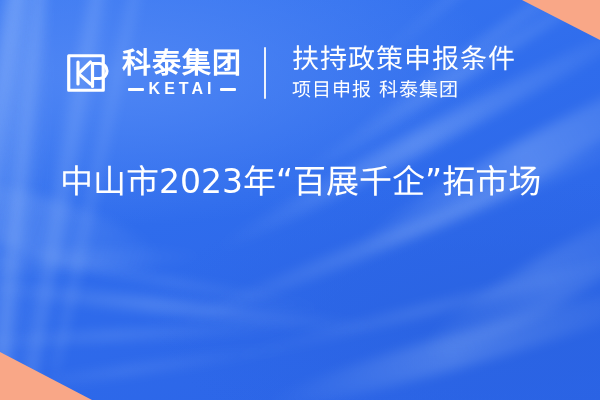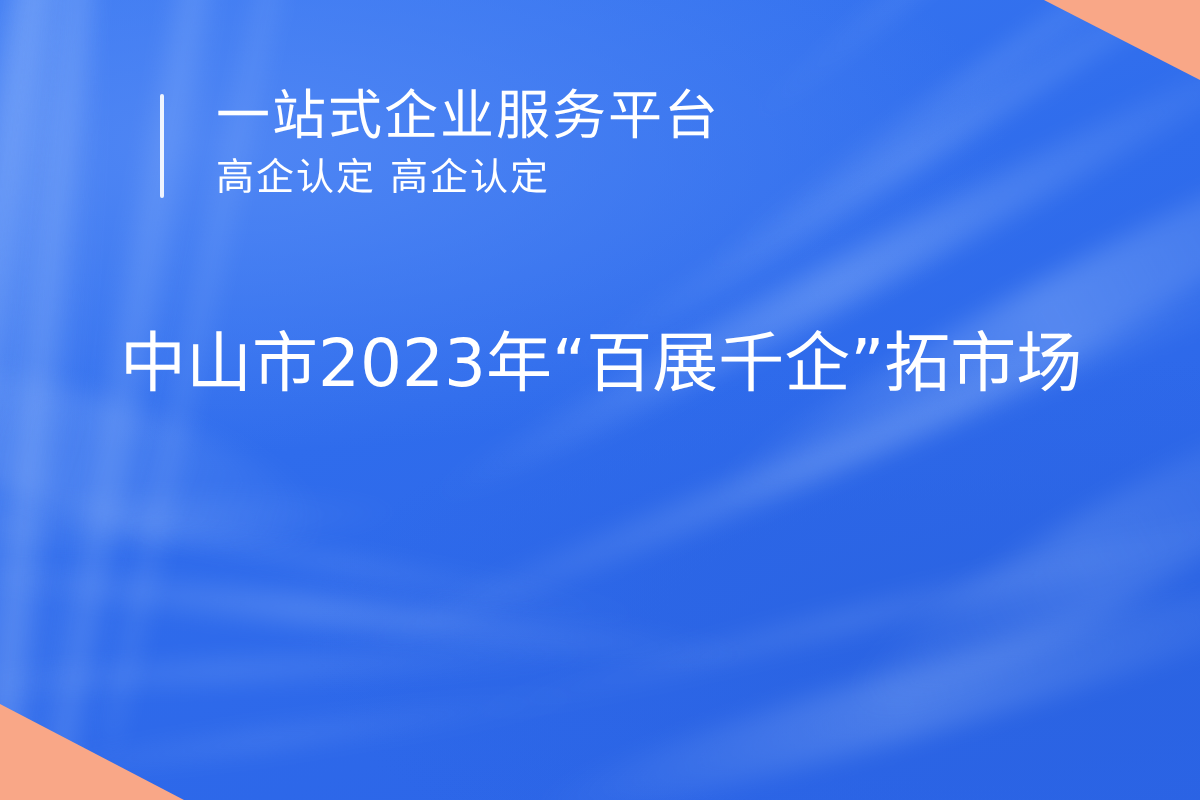--- a/index.html
+++ b/index.html
@@ -143,26 +143,49 @@
       <span class="shade d2"></span>
     <span class="shade d3"></span>
       <span class="shade d4"></span>
   </div>
 
   <div class="corner-tr"></div>
   <div class="corner-bl"></div>
 
   <div class="header">
 
+    <div class="logo-block">
+      <span class="mark">
+        <svg viewBox="0 0 56 56" width="56" height="56" aria-hidden="true">
+          <g fill="none" stroke="#ffffff" stroke-width="3.2" stroke-linecap="round" stroke-linejoin="round">
+            <path d="M28 3.6 L52.4 28 L28 52.4 L3.6 28 Z" transform="rotate(45 28 28)" stroke-linejoin="round"></path>
+          </g>
+          <g fill="none" stroke="#ffffff" stroke-width="3.2" stroke-linecap="round" stroke-linejoin="round">
+            <path d="M20 17 L20 39"></path>
+            <path d="M32.5 17 L20.5 28.6 L32.5 39"></path>
+            <path d="M34.5 18.5 L34.5 41.5"></path>
+            <path d="M34.5 18.5 L41.5 18.5 A7.5 7.5 0 0 1 41.5 33.5 L34.5 33.5"></path>
+          </g>
+        </svg>
+      </span>
+      <span class="wordmark">
+        <span class="wordmark-cn">科泰集团</span>
+        <span class="wordmark-en">
+          <span class="dash"></span>
+          <span class="txt">KETAI</span>
+          <span class="dash"></span>
+        </span>
+      </span>
+    </div>
 
     <div class="divider"></div>
 
     <div class="tagline">
-      <span class="tagline-main">一站式企业服务平台</span>
-      <span class="tagline-sub">高企认定 高企认定</span>
+      <span class="tagline-main">扶持政策申报条件</span>
+      <span class="tagline-sub">项目申报 科泰集团</span>
     </div>
 
   </div>
 
   <div class="headline">
     <div class="headline-line">中山市2023年“百展千企”拓市场</div>
   </div>
 
 </div>
 

